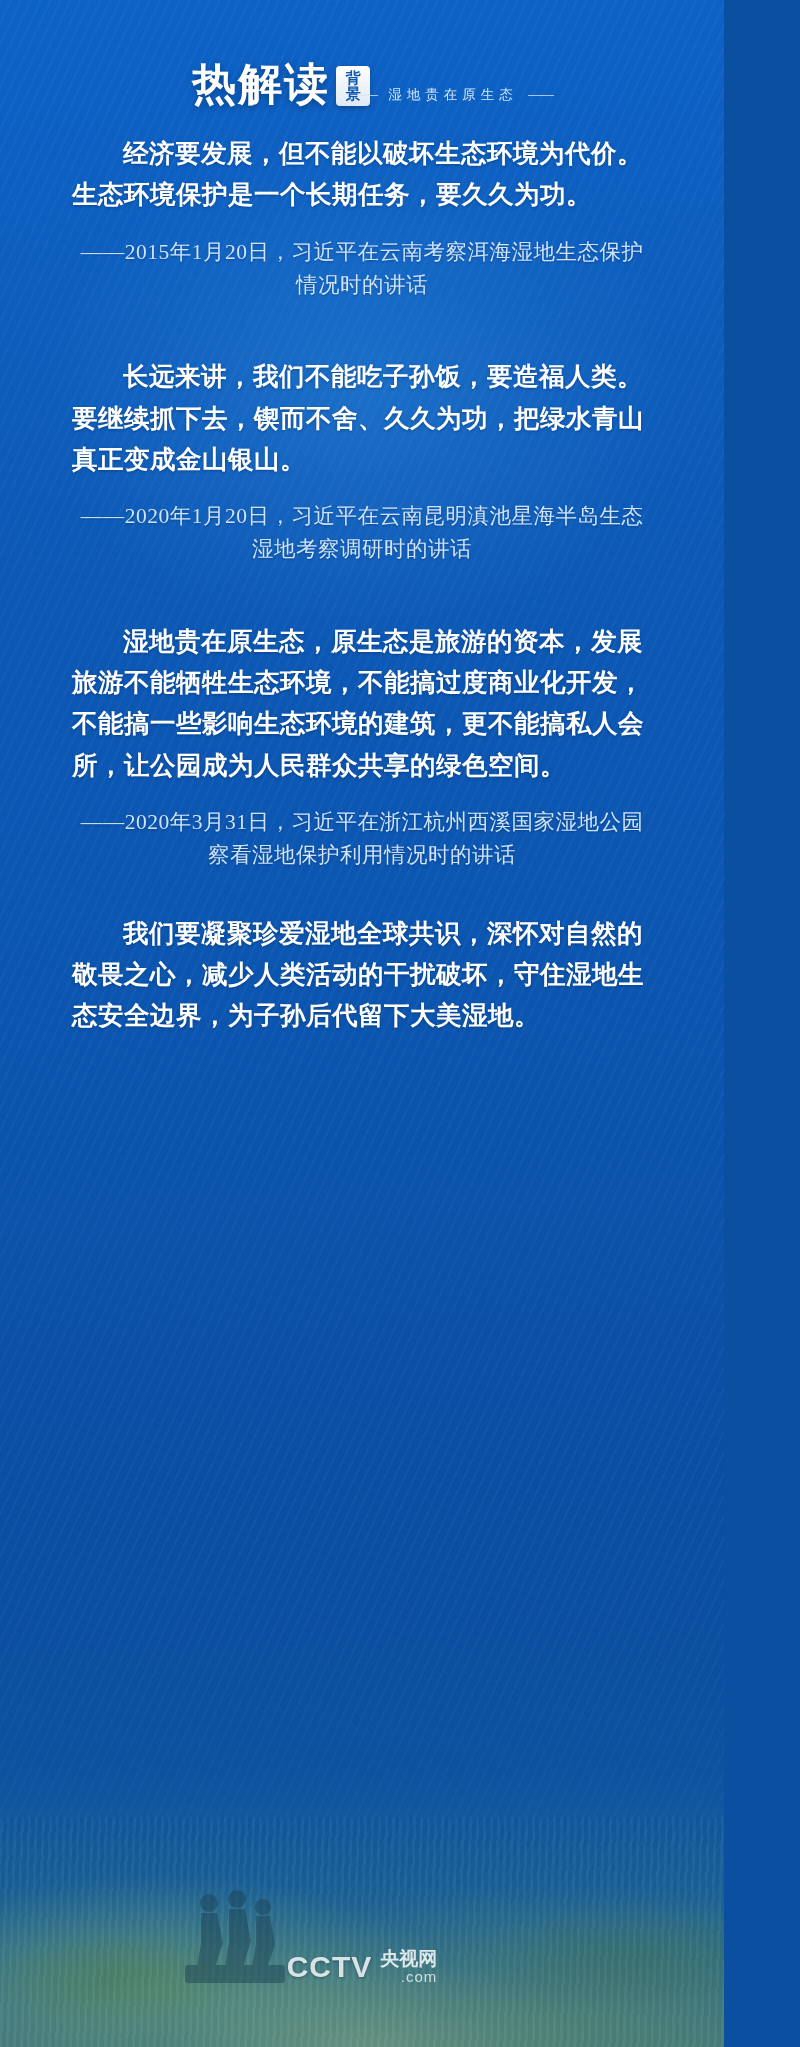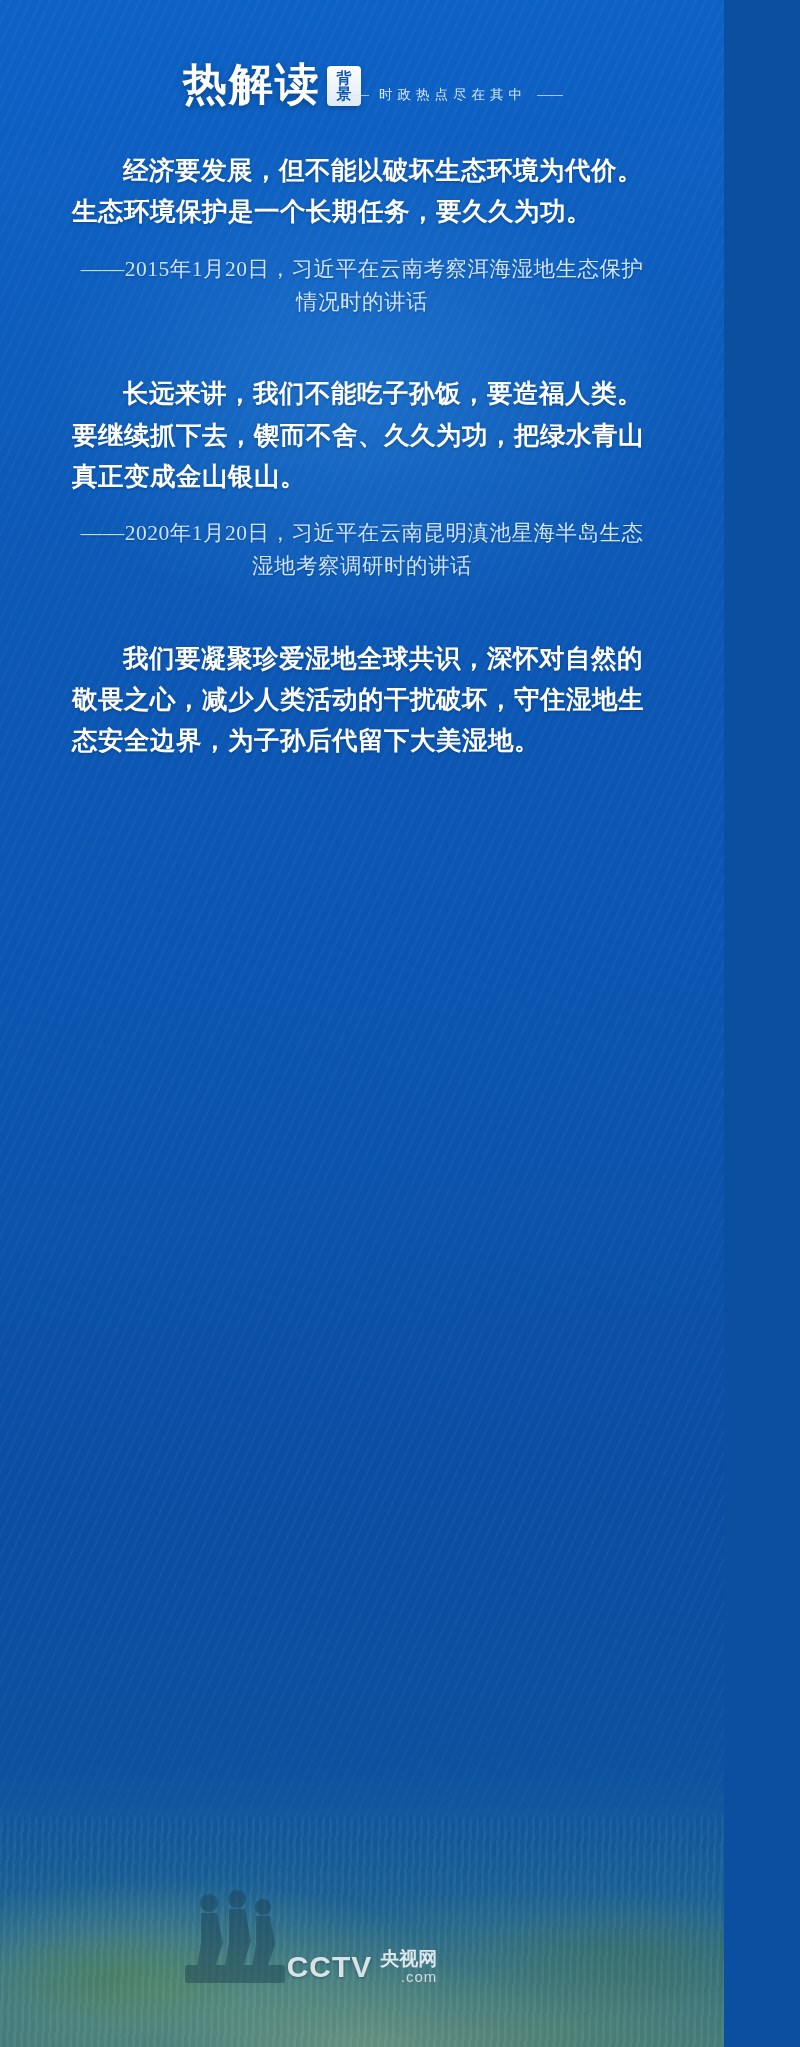--- a/index.html
+++ b/index.html
@@ -152,21 +152,21 @@
     -webkit-background-clip: text;
     background-clip: text;
     color: transparent;
     -webkit-text-fill-color: transparent;
     filter: drop-shadow(0 3px 4px rgba(0,35,80,0.45));
   }
 
   
   .content {
     position: relative;
-    margin: 44px 72px 0;
+    margin: 27px 72px 0;
   }
   .quote-group { margin-bottom: 54px; }
   .quote-text {
     color: #ffffff;
     font-size: 25.5px;
     line-height: 1.62;
     font-weight: bold;
     text-indent: 2em;
     text-shadow: 0 1px 3px rgba(0,35,80,0.45);
     letter-spacing: 0.5px;
@@ -229,36 +229,40 @@
   <div class="glow"></div>
 
   <div class="header">
     <div class="logo-row">
       <div class="logo-main">热解读</div>
       <div class="logo-badge">
         <span>背</span>
         <span>景</span>
       </div>
     </div>
-    <div class="logo-sub">时政热点尽在其中</div>
+    <div class="logo-sub">湿地贵在原生态</div>
   </div>
 
 
   <div class="content">
 
     <div class="quote-group">
       <div class="quote-text">经济要发展，但不能以破坏生态环境为代价。生态环境保护是一个长期任务，要久久为功。</div>
       <div class="quote-source">——2015年1月20日，习近平在云南考察洱海湿地生态保护情况时的讲话</div>
     </div>
 
     <div class="quote-group">
       <div class="quote-text">长远来讲，我们不能吃子孙饭，要造福人类。要继续抓下去，锲而不舍、久久为功，把绿水青山真正变成金山银山。</div>
       <div class="quote-source">——2020年1月20日，习近平在云南昆明滇池星海半岛生态湿地考察调研时的讲话</div>
     </div>
 
+    <div class="quote-group g3">
+      <div class="quote-text">湿地贵在原生态，原生态是旅游的资本，发展旅游不能牺牲生态环境，不能搞过度商业化开发，不能搞一些影响生态环境的建筑，更不能搞私人会所，让公园成为人民群众共享的绿色空间。</div>
+      <div class="quote-source">——2020年3月31日，习近平在浙江杭州西溪国家湿地公园察看湿地保护利用情况时的讲话</div>
+    </div>
 
     <div class="quote-group g4">
       <div class="quote-text">我们要凝聚珍爱湿地全球共识，深怀对自然的敬畏之心，减少人类活动的干扰破坏，守住湿地生态安全边界，为子孙后代留下大美湿地。</div>
     </div>
 
   </div>
 
   <div class="bottom-scene"></div>
 
   <div class="statues">

